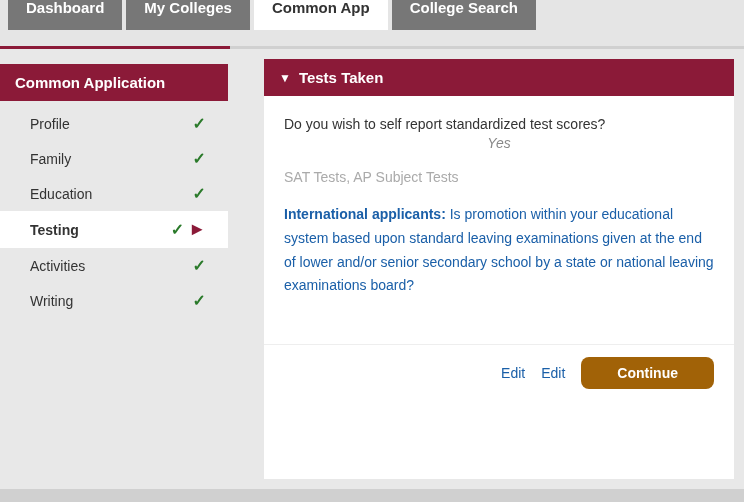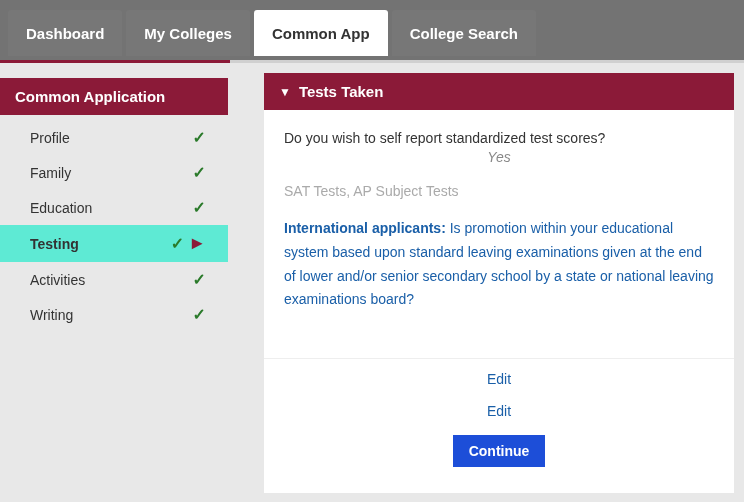--- a/index.html
+++ b/index.html
@@ -1,23 +1,23 @@
 <!DOCTYPE html>
 <html><head>
   <meta charset="utf-8">
   <style>
     * { box-sizing: border-box; margin: 0; padding: 0; }
     body { font-family: Arial, sans-serif; font-size: 14px; background: #d0d0d0; width: 744px; height: 502px; overflow: hidden; }
 
     
     .top-nav {
       display: flex;
-      background: #737373;
-      padding: 4px;
-      height: 60px;
+      background: #e5e5e5;
+      padding: 16px;
+      height: 46px;
       align-items: flex-end;
       padding-left: 8px;
       gap: 4px;
     }
     .nav-tab {
       padding: 8px 18px;
       background: #777;
       color: #fff;
       cursor: pointer;
       border: none;
@@ -60,21 +60,21 @@
     .sidebar-item {
       display: flex;
       align-items: center;
       justify-content: space-between;
       padding: 8px 22px 8px 30px;
       cursor: pointer;
       color: #333;
       font-size: 14px;
     }
     .sidebar-item.active {
-      background: #5eead4;
+      background: #ffffff;
       font-weight: bold;
     }
     .checkmark {
       color: #2a7a2a;
       font-size: 16px;
       font-weight: bold;
     }
     .arrow-right {
       color: #8b1a38;
       font-size: 18px;
@@ -139,39 +139,38 @@
 
     
     .bottom-actions {
       display: flex;
       justify-content: flex-end;
       align-items: center;
       padding: 12px 20px;
       gap: 16px;
       border-top: 1px solid #eee;
       margin-top: 10px;
-      flex-direction: column;
     }
     .link-btn {
       color: #1a5fa8;
       background: none;
       border: none;
       cursor: pointer;
       font-size: 14px;
       text-decoration: none;
     }
     .continue-btn {
-      background: #1d4ed8;
+      background: #a16207;
       color: #fff;
       border: none;
-      padding: 8px 16px;
+      padding: 8px 36px;
       font-size: 14px;
       font-weight: bold;
       cursor: pointer;
-      border-radius: 0;
+      border-radius: 8px;
     }
 
     .divider-line {
       height: 3px;
       background: linear-gradient(to right, #8b1a38 230px, transparent 230px);
       margin-bottom: 0;
     }
   </style>
 </head>
 <body>

